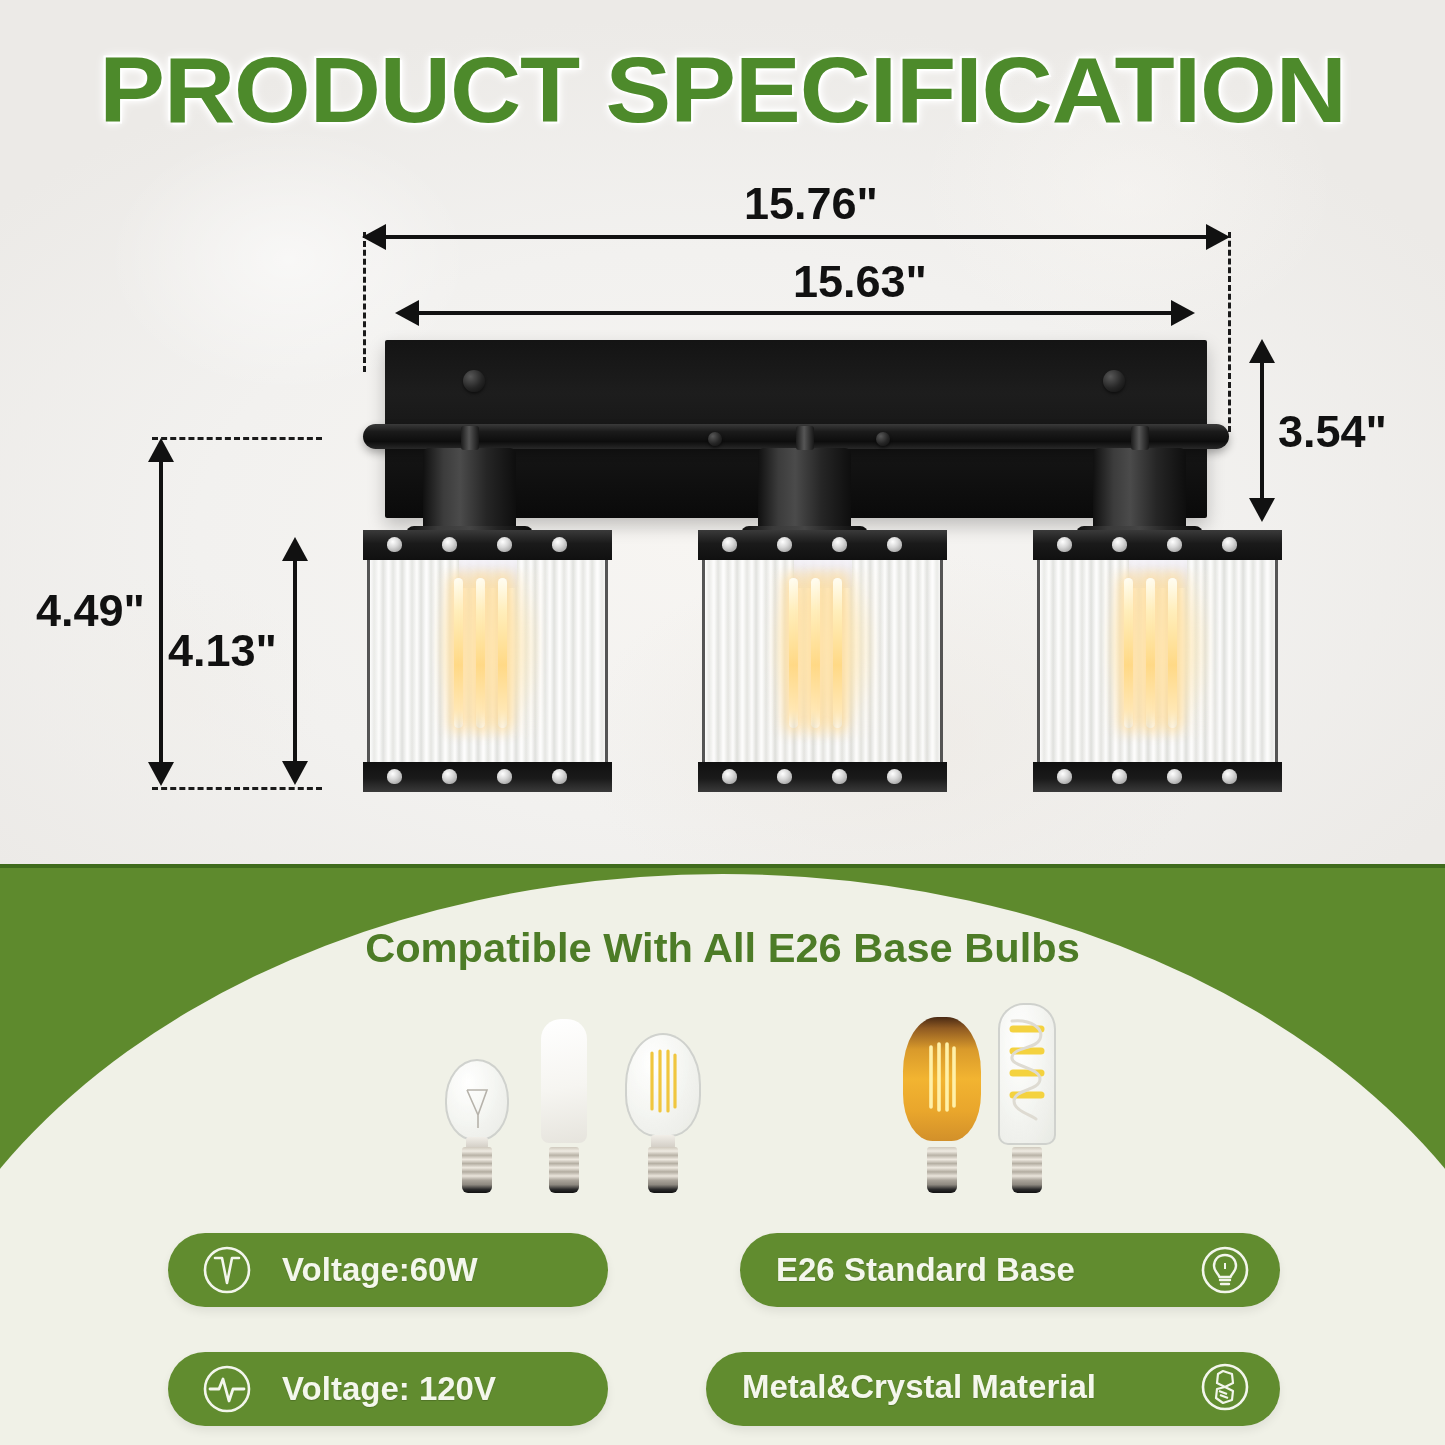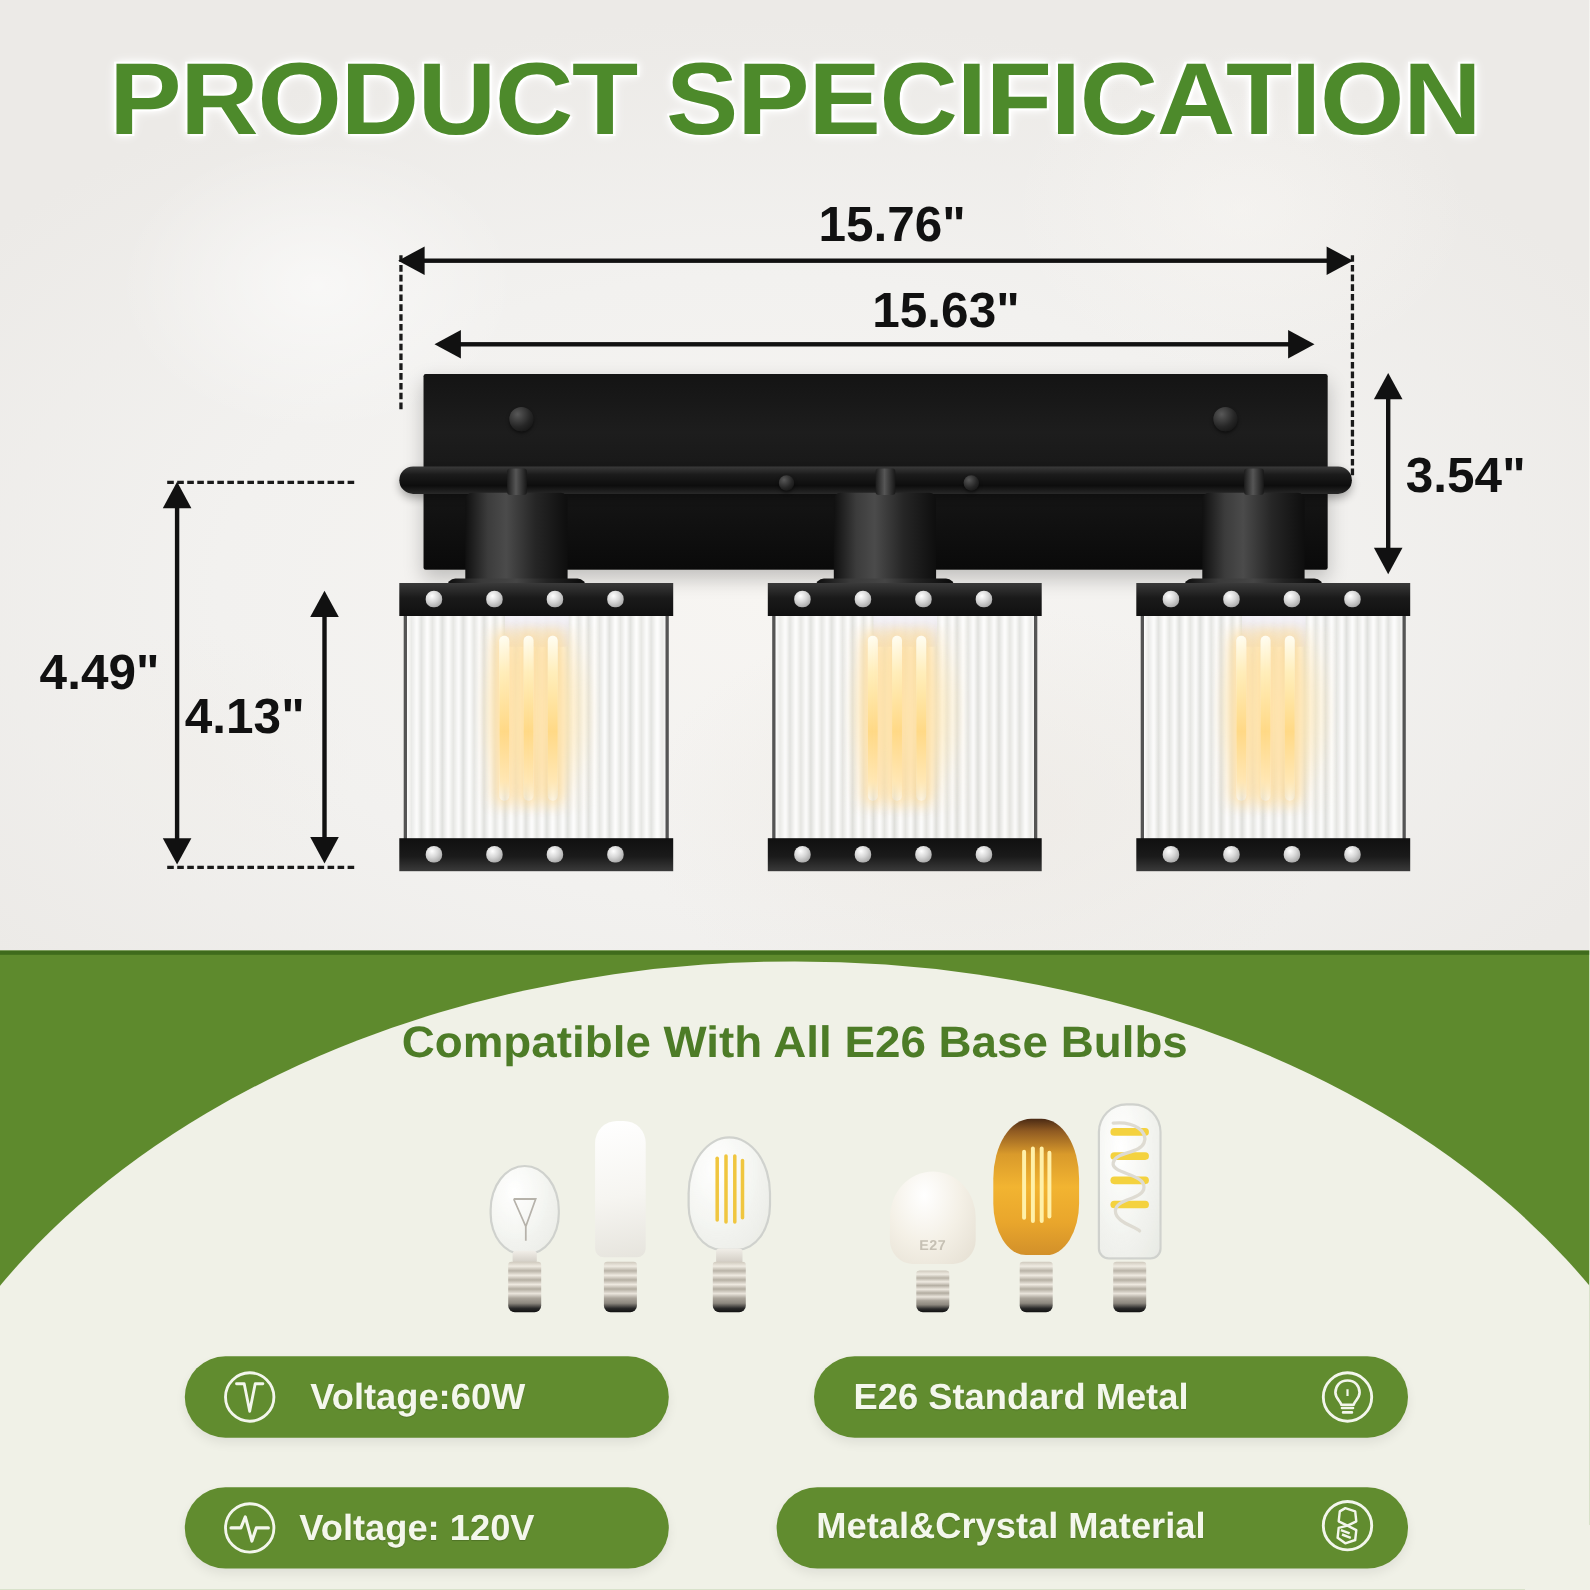--- a/index.html
+++ b/index.html
@@ -374,25 +374,20 @@
         <line x1="14" y1="4" x2="14" y2="64"></line>
         <line x1="22" y1="4" x2="22" y2="64"></line>
         <line x1="29" y1="8" x2="29" y2="60"></line>
       </g>
     </svg>
     <div class="shoulder" style="width:24px; height:14px; bottom:44px;"></div>
     <div class="bulb-base"></div>
   </div>
 
 
-  <div class="bulb" style="left:378px; width:80px; height:164px;">
-    <div class="bulb-glass-frost" style="bottom:44px; width:78px; height:84px; border-radius:50% 50% 26% 26%; background:radial-gradient(ellipse at 40% 26%, #ffffff 0%, #f4f0e6 50%, #e4ded1 100%);"></div>
-    <div class="bulb-cap-label" style="bottom:54px; color:#c6c0b4; font-size:13px;">E27</div>
-    <div class="bulb-base" style="height:38px;"></div>
-  </div>
 
   <div class="bulb" style="left:472px; width:80px; height:196px;">
     <div class="bulb-glass-clear" style="bottom:52px; width:78px; height:124px; border-radius:44% 44% 38% 38%; background:linear-gradient(180deg,#4a2a14 0%, #8f5a22 9%, #d99a2b 26%, #f2b431 50%, #e9a62c 76%, #d2902a 100%); border:none;"></div>
     <svg style="position:absolute; left:22px; bottom:72px; width:36px; height:84px;" viewBox="0 0 36 84">
       <g stroke="#fff0a8" stroke-width="3.6" fill="none" stroke-linecap="round">
         <line x1="7" y1="10" x2="7" y2="70"></line>
         <line x1="15" y1="7" x2="15" y2="73"></line>
         <line x1="23" y1="7" x2="23" y2="73"></line>
         <line x1="30" y1="11" x2="30" y2="69"></line>
       </g>
@@ -423,25 +418,25 @@
     <path d="M13 13 H20 L25 38 L30 13 H37" fill="none" stroke="#f3f6ec" stroke-width="2.6" stroke-linejoin="round" stroke-linecap="round"></path>
   </svg>
   <span class="pill-text" style="margin-left:30px;">Voltage:60W</span>
 </div>
 
 <div class="pill" style="left:168px; top:1352px; width:440px; padding:0 26px 0 34px;">
   <svg class="pill-icon" viewBox="0 0 50 50">
     <circle cx="25" cy="25" r="22" fill="none" stroke="#f3f6ec" stroke-width="2.6"></circle>
     <path d="M8 25 H17 L21 15 L27 37 L31 25 H42" fill="none" stroke="#f3f6ec" stroke-width="2.8" stroke-linejoin="round" stroke-linecap="round"></path>
   </svg>
-  <span class="pill-text" style="margin-left:20px;">Voltage: 120V</span>
+  <span class="pill-text" style="margin-left:30px;">Voltage: 120V</span>
 </div>
 
 <div class="pill" style="left:740px; top:1233px; width:540px; padding:0 30px 0 36px; justify-content:space-between;">
-  <span class="pill-text">E26 Standard Metal</span>
+  <span class="pill-text">E26 Standard Base</span>
   <svg class="pill-icon" viewBox="0 0 50 50">
     <circle cx="25" cy="25" r="22" fill="none" stroke="#f3f6ec" stroke-width="2.6"></circle>
     <path d="M25 10 C18 10, 14 15, 14 21 C14 26, 18 28, 19.5 32 H30.5 C32 28, 36 26, 36 21 C36 15, 32 10, 25 10 Z" fill="none" stroke="#f3f6ec" stroke-width="2.4"></path>
     <path d="M20 35 H30 M21 39 H29" fill="none" stroke="#f3f6ec" stroke-width="2.4" stroke-linecap="round"></path>
     <path d="M25 18 V24" fill="none" stroke="#f3f6ec" stroke-width="2"></path>
   </svg>
 </div>
 
 <div class="pill" style="left:706px; top:1352px; width:574px; padding:0 30px 4px 36px; justify-content:space-between;">
   <span class="pill-text">Metal&amp;Crystal Material</span>

